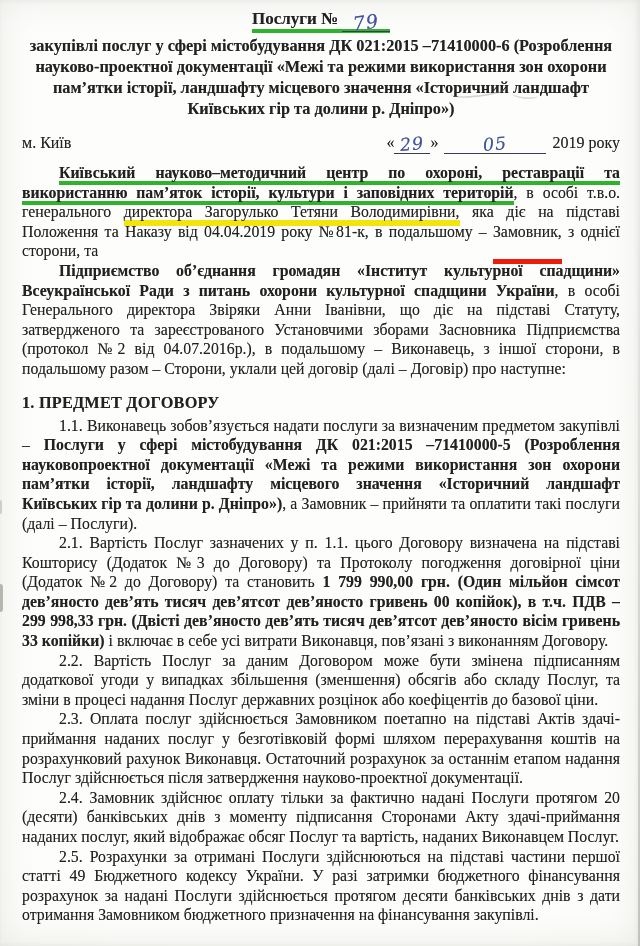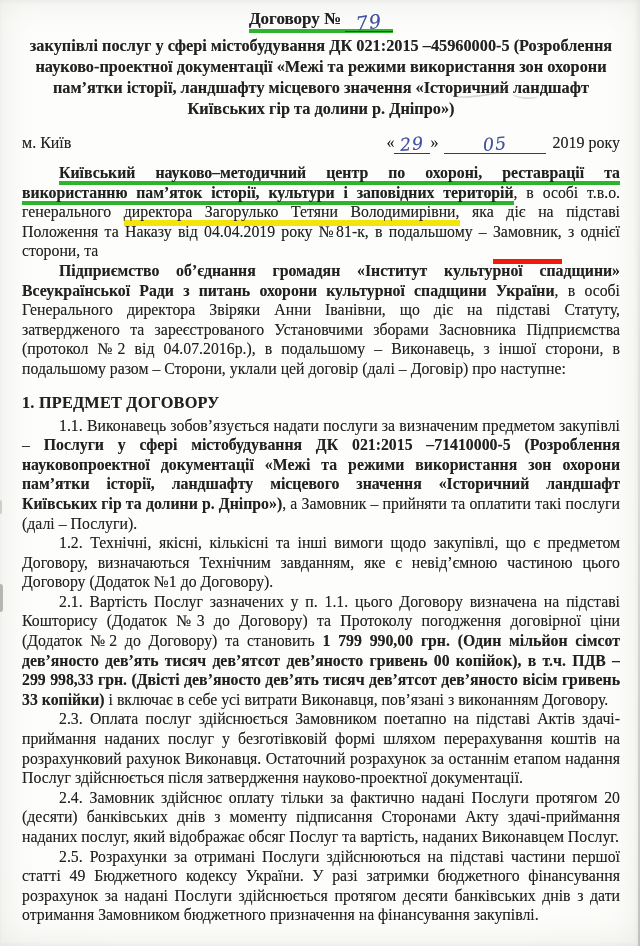--- a/index.html
+++ b/index.html
@@ -90,38 +90,38 @@
 <div class="page">
 
   <div class="squiggle"></div>
   <div class="squiggle2"></div>
   <div class="edge-smudge"></div>
   <div class="edge-smudge2"></div>
   <div class="right-edge-shade"></div>
 
   <header>
     <div class="title-row txt-soft">
-      <span class="title-green"><span>Договору №</span><span class="num-blank"><span class="hw">79</span></span></span>
+      <span class="title-green"><span>Послуги №</span><span class="num-blank"><span class="hw">79</span></span></span>
     </div>
 
-    <div class="subtitle txt-soft">закупівлі послуг у сфері містобудування ДК 021:2015 –45960000-5 (Розроблення науково-проектної документації «Межі та режими використання зон охорони пам’ятки історії, ландшафту місцевого значення «Історичний ландшафт Київських гір та долини р. Дніпро»)</div>
+    <div class="subtitle txt-soft">закупівлі послуг у сфері містобудування ДК 021:2015 –71410000-6 (Розроблення науково-проектної документації «Межі та режими використання зон охорони пам’ятки історії, ландшафту місцевого значення «Історичний ландшафт Київських гір та долини р. Дніпро»)</div>
 
     <div class="place-date-row">
       <span class="txt-soft">м. Київ</span>
       <span class="date-group txt-soft">
         <span>«</span><span class="day-blank"><span class="hw hw-sm">29</span></span><span>»</span><span class="month-blank"><span class="hw hw-sm">05</span></span><span>2019 року</span>
       </span>
     </div>
   </header>
 
   <main>
       <div class="para txt-soft"><span class="b mark-green">Київський науково–методичний центр по охороні, реставрації та використанню пам’яток історії, культури і заповідних територій</span><span>, в особі т.в.о. генерального </span><span class="mark-yellow">директора Загорулько Тетяни Володимирівни,</span><span> яка діє на підставі Положення та Наказу від 04.04.2019 року №81-к, в подальшому – </span><span class="mark-red">Замовник,</span><span> з однієї сторони, та</span></div>
       <div class="para txt-soft"><span class="b">Підприємство об’єднання громадян «Інститут культурної спадщини» Всеукраїнської Ради з питань охорони культурної спадщини України</span><span>, в особі Генерального директора Звіряки Анни Іванівни, що діє на підставі Статуту, затвердженого та зареєстрованого Установчими зборами Засновника Підприємства (протокол №2 від 04.07.2016р.), в подальшому – Виконавець, з іншої сторони, в подальшому разом – Сторони, уклали цей договір (далі – Договір) про наступне:</span></div>
       <div class="heading txt-soft"><span class="b">1. ПРЕДМЕТ ДОГОВОРУ</span></div>
       <div class="para txt-soft"><span>1.1. Виконавець зобов’язується надати послуги за визначеним предметом закупівлі – </span><span class="b">Послуги у сфері містобудування ДК 021:2015 –71410000-5 (Розроблення науковопроектної документації «Межі та режими використання зон охорони пам’ятки історії, ландшафту місцевого значення «Історичний ландшафт Київських гір та долини р. Дніпро»)</span><span>, а Замовник – прийняти та оплатити такі послуги (далі – Послуги).</span></div>
-      <div class="para txt-soft"><span>1.2. Технічні, якісні, кількісні та інші вимоги щодо закупівлі, що є предметом Договору, визначаються Технічним завданням, яке є невід’ємною частиною цього Договору (Додаток №1 до Договору).</span></div>
       <div class="para txt-soft"><span>2.1. Вартість Послуг зазначених у п. 1.1. цього Договору визначена на підставі Кошторису (Додаток №3 до Договору) та Протоколу погодження договірної ціни (Додаток №2 до Договору) та становить </span><span class="b">1 799 990,00 грн. (Один мільйон сімсот дев’яносто дев’ять тисяч дев’ятсот дев’яносто гривень 00 копійок), в т.ч. ПДВ – 299 998,33 грн. (Двісті дев’яносто дев’ять тисяч дев’ятсот дев’яносто вісім гривень 33 копійки)</span><span> і включає в себе усі витрати Виконавця, пов’язані з виконанням Договору.</span></div>
+      <div class="para txt-soft"><span>2.2. Вартість Послуг за даним Договором може бути змінена підписанням додаткової угоди у випадках збільшення (зменшення) обсягів або складу Послуг, та зміни в процесі надання Послуг державних розцінок або коефіцентів до базової ціни.</span></div>
       <div class="para txt-soft"><span>2.3. Оплата послуг здійснюється Замовником поетапно на підставі Актів здачі-приймання наданих послуг у безготівковій формі шляхом перерахування коштів на розрахунковий рахунок Виконавця. Остаточний розрахунок за останнім етапом надання Послуг здійснюється після затвердження науково-проектної документації.</span></div>
       <div class="para txt-soft"><span>2.4. Замовник здійснює оплату тільки за фактично надані Послуги протягом 20 (десяти) банківських днів з моменту підписання Сторонами Акту здачі-приймання наданих послуг, який відображає обсяг Послуг та вартість, наданих Виконавцем Послуг.</span></div>
       <div class="para txt-soft"><span>2.5. Розрахунки за отримані Послуги здійснюються на підставі частини першої статті 49 Бюджетного кодексу України. У разі затримки бюджетного фінансування розрахунок за надані Послуги здійснюється протягом десяти банківських днів з дати отримання Замовником бюджетного призначення на фінансування закупівлі.</span></div>
     </main>
 
 </div>
 
 </body></html>

